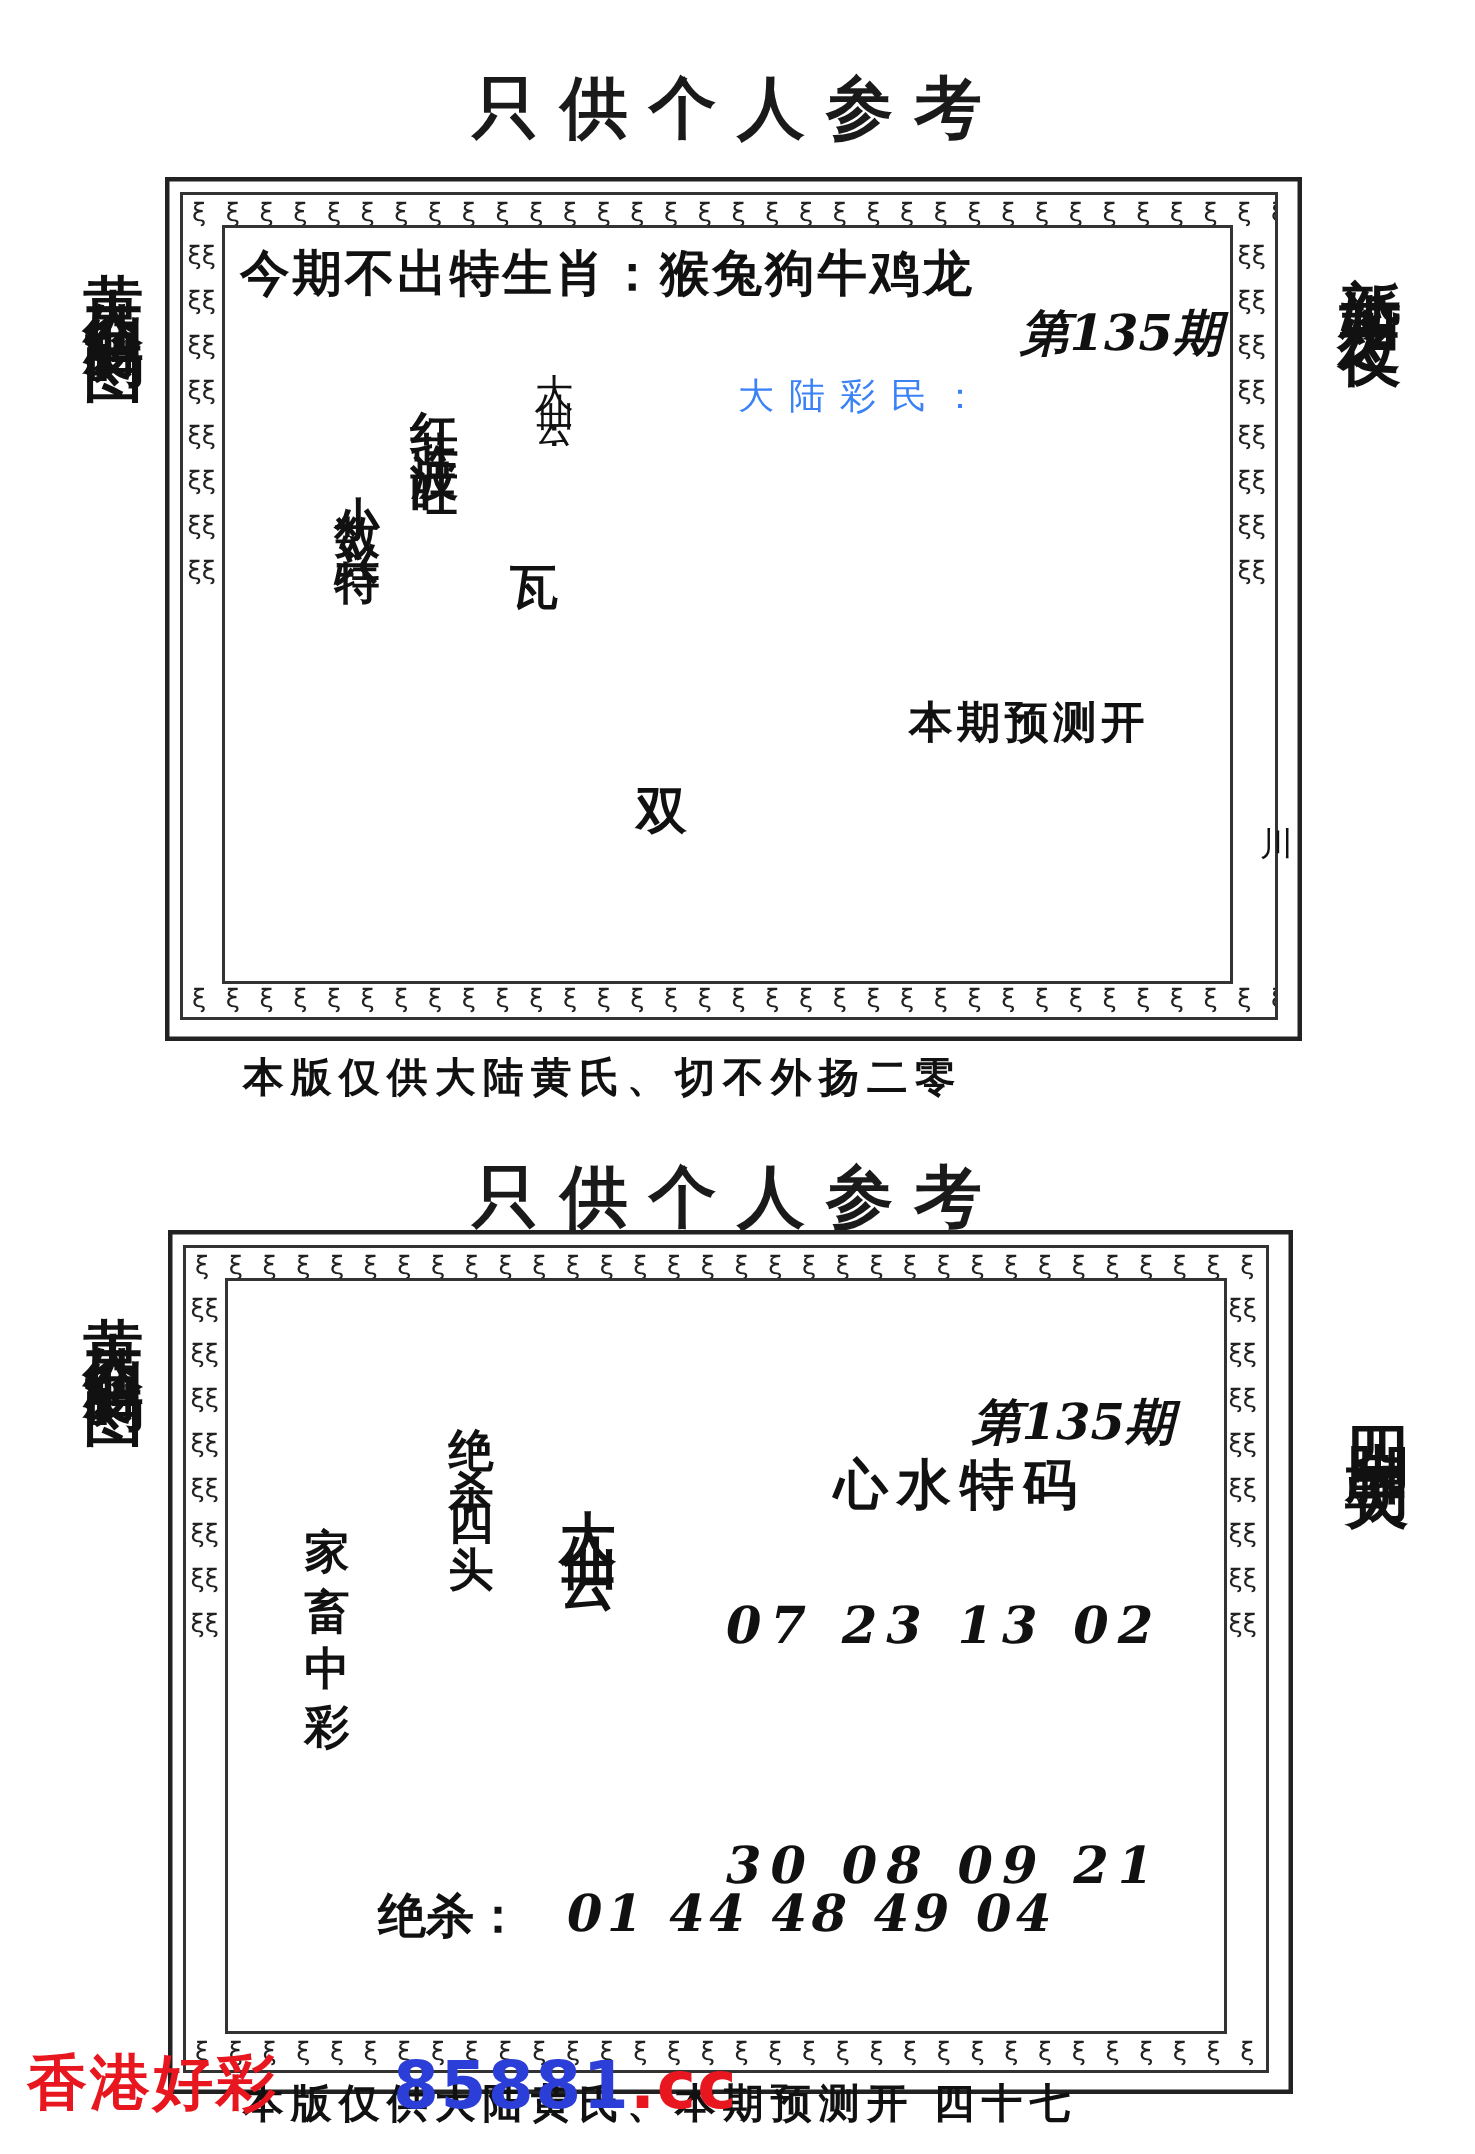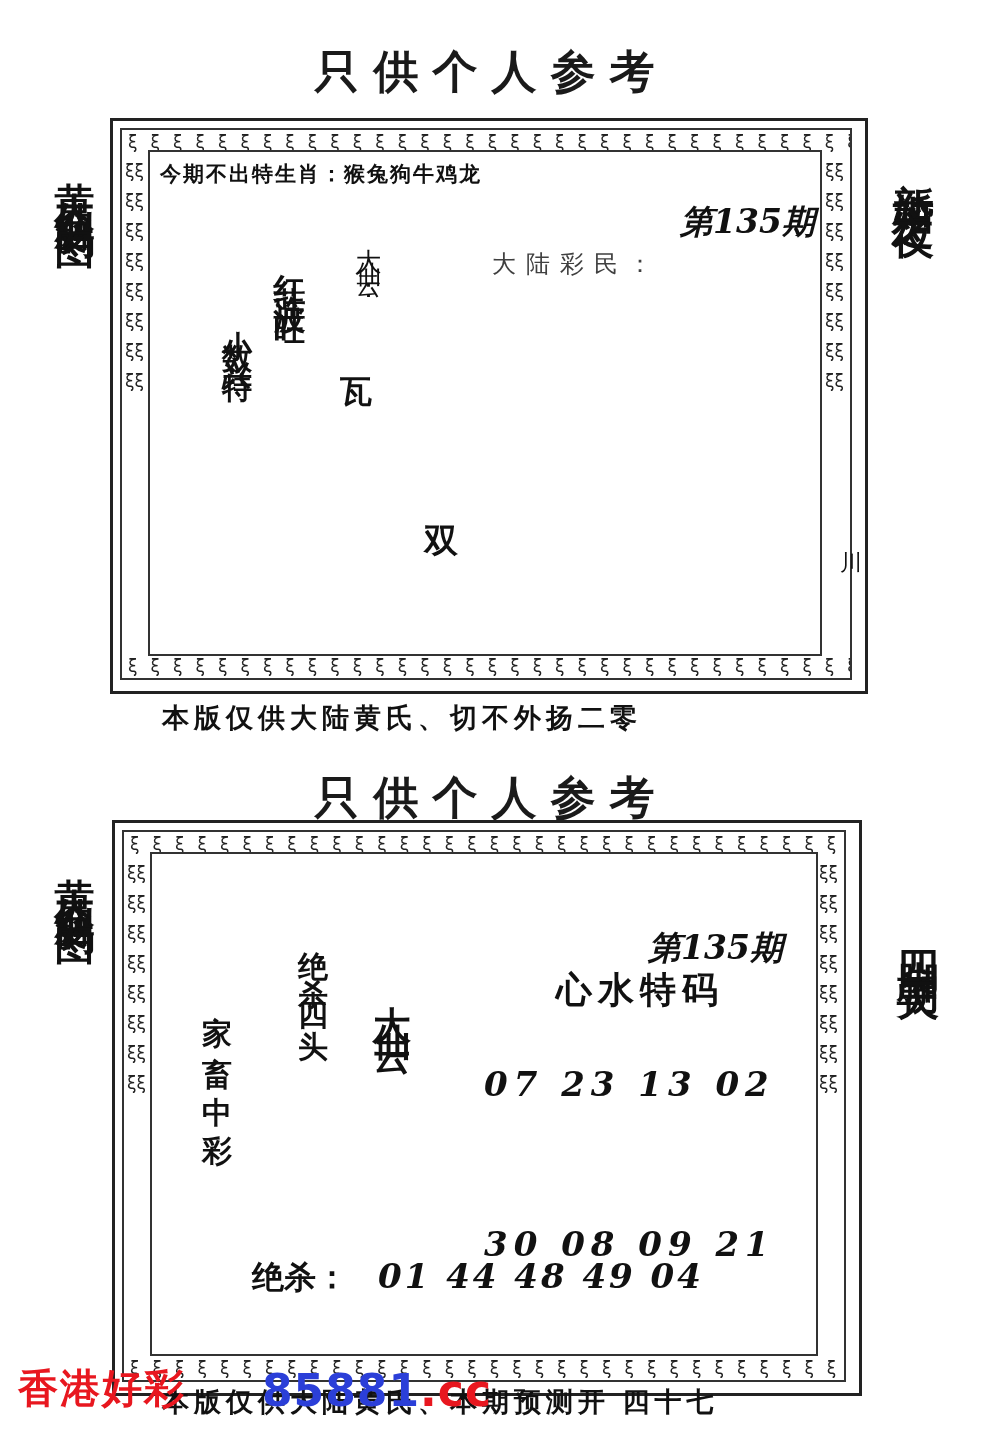--- a/index.html
+++ b/index.html
@@ -163,36 +163,37 @@
 
   <div class="frame-outer"></div>
   <div class="frame-band">
     <div class="squiggle-row" style="left:6px; top:2px;">ξξξξξξξξξξξξξξξξξξξξξξξξξξξξξξξξξ</div>
     <div class="squiggle-row" style="left:6px; bottom:2px;">ξξξξξξξξξξξξξξξξξξξξξξξξξξξξξξξξξ</div>
     <div class="squiggle-col" style="left:3px; top:26px;">ξξξξξξξξξξξξξξξξ</div>
     <div class="squiggle-col" style="right:3px; top:26px;">ξξξξξξξξξξξξξξξξ</div>
   </div>
   <div class="frame-inner"></div>
 
-  <div class="abs hw" style="left:160px; top:160px; font-size:21px; font-weight:bold; letter-spacing:2px;">今期不出特生肖：猴兔狗牛鸡龙</div>
+  <div class="abs hw" style="left:160px; top:160px; font-size:33px; font-weight:bold; letter-spacing:2px;">今期不出特生肖：猴兔狗牛鸡龙</div>
 
   <div class="abs hw" style="left:680px; top:200px; font-size:33px; font-weight:bold; font-style:italic;">第135期</div>
 
   <div class="vcol" style="left:352px; top:228px; font-size:26px;">大仙云：</div>
 
-  <div class="vcol" style="left:492px; top:248px; font-size:24px; color:#404040; letter-spacing:10px; writing-mode:horizontal-tb;">大陆彩民：</div>
+  <div class="vcol" style="left:492px; top:248px; font-size:24px; color:#3b82f6; letter-spacing:10px; writing-mode:horizontal-tb;">大陆彩民：</div>
 
   <div class="vcol" style="left:216px; top:306px; font-size:30px; font-weight:bold;">小数兴特</div>
 
   <div class="vcol" style="left:268px; top:248px; font-size:32px; font-weight:bold;">红蓝波旺</div>
 
   <div class="abs hw" style="left:340px; top:370px; font-size:32px; font-weight:bold;">瓦</div>
 
   <div class="abs hw" style="left:424px; top:518px; font-size:34px; font-weight:bold;">双</div>
 
+  <div class="abs hw" style="left:606px; top:462px; font-size:29px; font-weight:bold; letter-spacing:3px;">本期预测开</div>
 
   <div class="abs hw" style="left:840px; top:548px; font-size:22px;">川</div>
 
   <div class="bottom-note" style="left:162px; top:700px;">本版仅供大陆黄氏、切不外扬二零</div>
 </div>
 
 <div class="panel panel-2">
 
   <div class="banner">只供个人参考</div>
 

